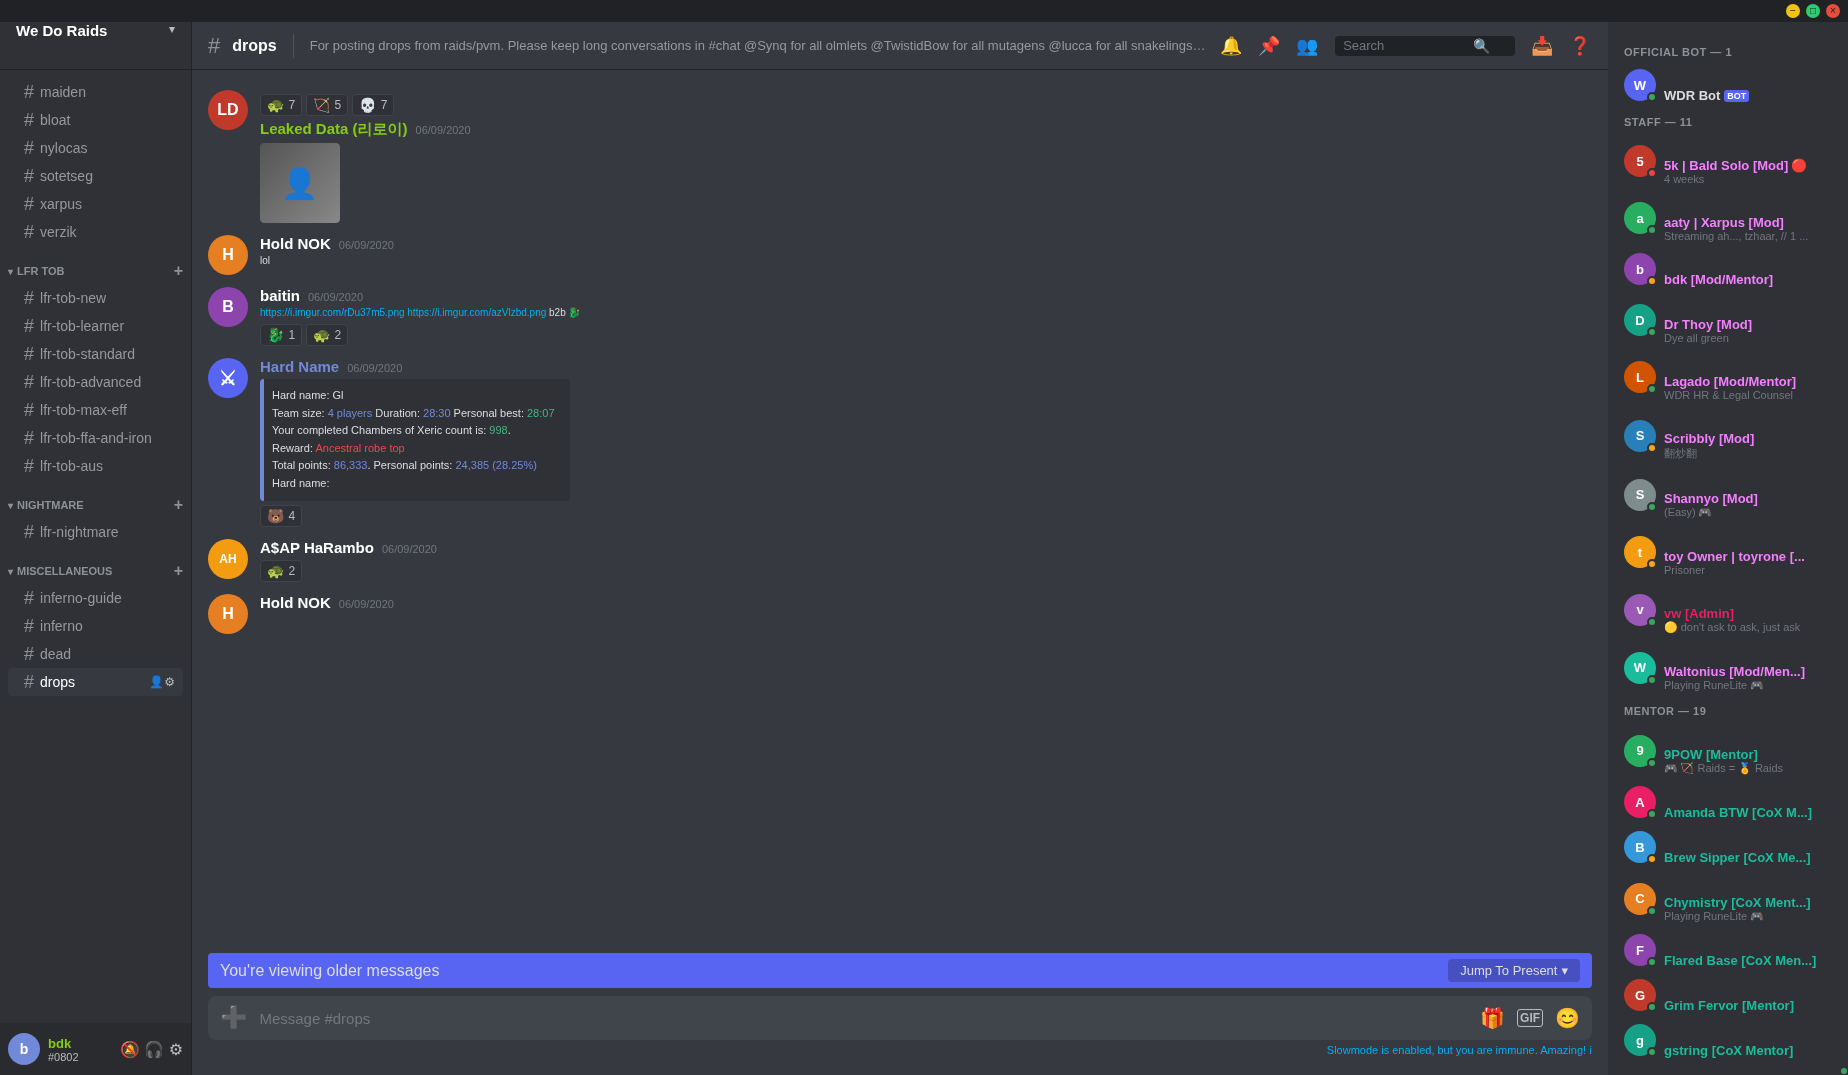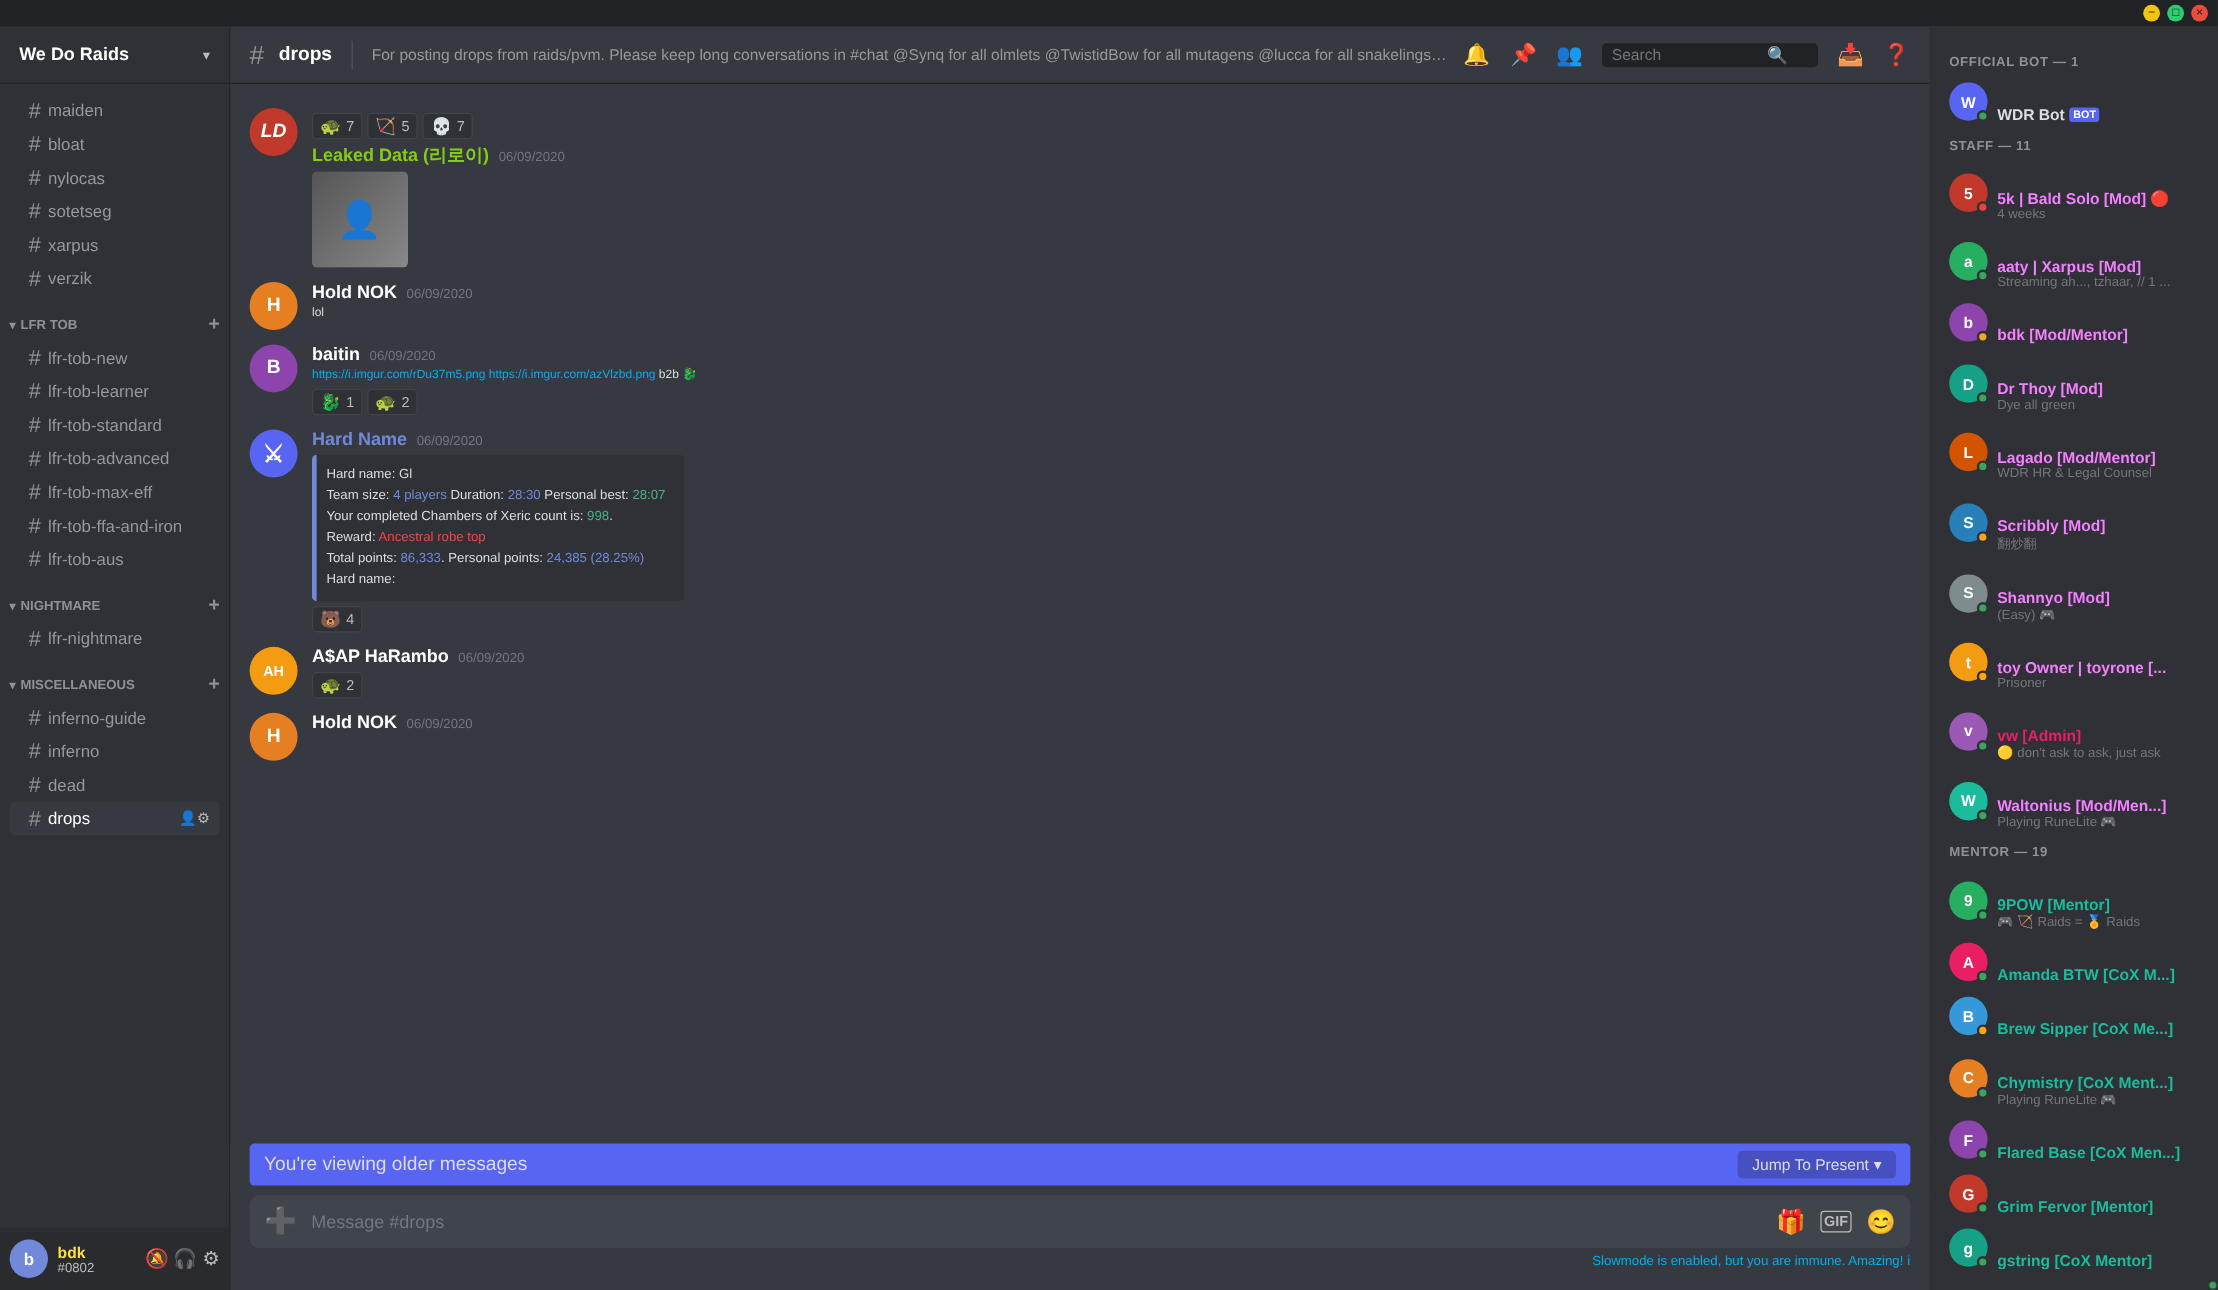--- a/index.html
+++ b/index.html
@@ -51,21 +51,21 @@
       background: #2f3136;
       display: flex;
       flex-direction: column;
       flex-shrink: 0;
       border-right: 1px solid #202225;
     }
     .server-header {
       height: 48px;
       background: #2f3136;
       display: flex;
-      align-items: center;
+      align-items: flex-start;
       padding: 0 16px;
       border-bottom: 1px solid #202225;
       cursor: pointer;
       flex-shrink: 0;
     }
     .server-name {
       font-weight: 600;
       font-size: 15px;
       color: #fff;
       flex: 1;
@@ -126,21 +126,21 @@
     }
     .user-avatar-small {
       width: 32px; height: 32px;
       border-radius: 50%;
       background: #7289da;
       display: flex; align-items: center; justify-content: center;
       font-size: 14px; color: #fff; font-weight: 700;
       flex-shrink: 0;
     }
     .user-info { flex: 1; margin-left: 8px; }
-    .user-name-small { font-size: 13px; font-weight: 600; color: #fde047; }
+    .user-name-small { font-size: 13px; font-weight: 600; color: #84cc16; }
     .user-discriminator { font-size: 11px; color: #b9bbbe; }
     .user-icons { display: flex; gap: 4px; }
     .user-icon { color: #b9bbbe; font-size: 16px; cursor: pointer; }
 
     
     .main-content {
       flex: 1;
       display: flex;
       flex-direction: column;
       background: #36393f;
@@ -602,21 +602,21 @@
           <span class="search-icon">🔍</span>
         </div>
         <span class="header-icon">📥</span>
         <span class="header-icon">❓</span>
       </div>
     </div>
 
     <div class="messages-area">
 
       <div class="message-group">
-        <div class="avatar" style="background:#c0392b;font-style:italic;">LD</div>
+        <div class="avatar" style="background:#c0392b;">LD</div>
         <div class="message-content">
 
           <div class="reactions" style="margin-bottom:4px;">
             <div class="reaction">
               <span class="reaction-emoji">🐢</span>
               <span class="reaction-count">7</span>
             </div>
             <div class="reaction">
               <span class="reaction-emoji">🏹</span>
               <span class="reaction-count">5</span>

